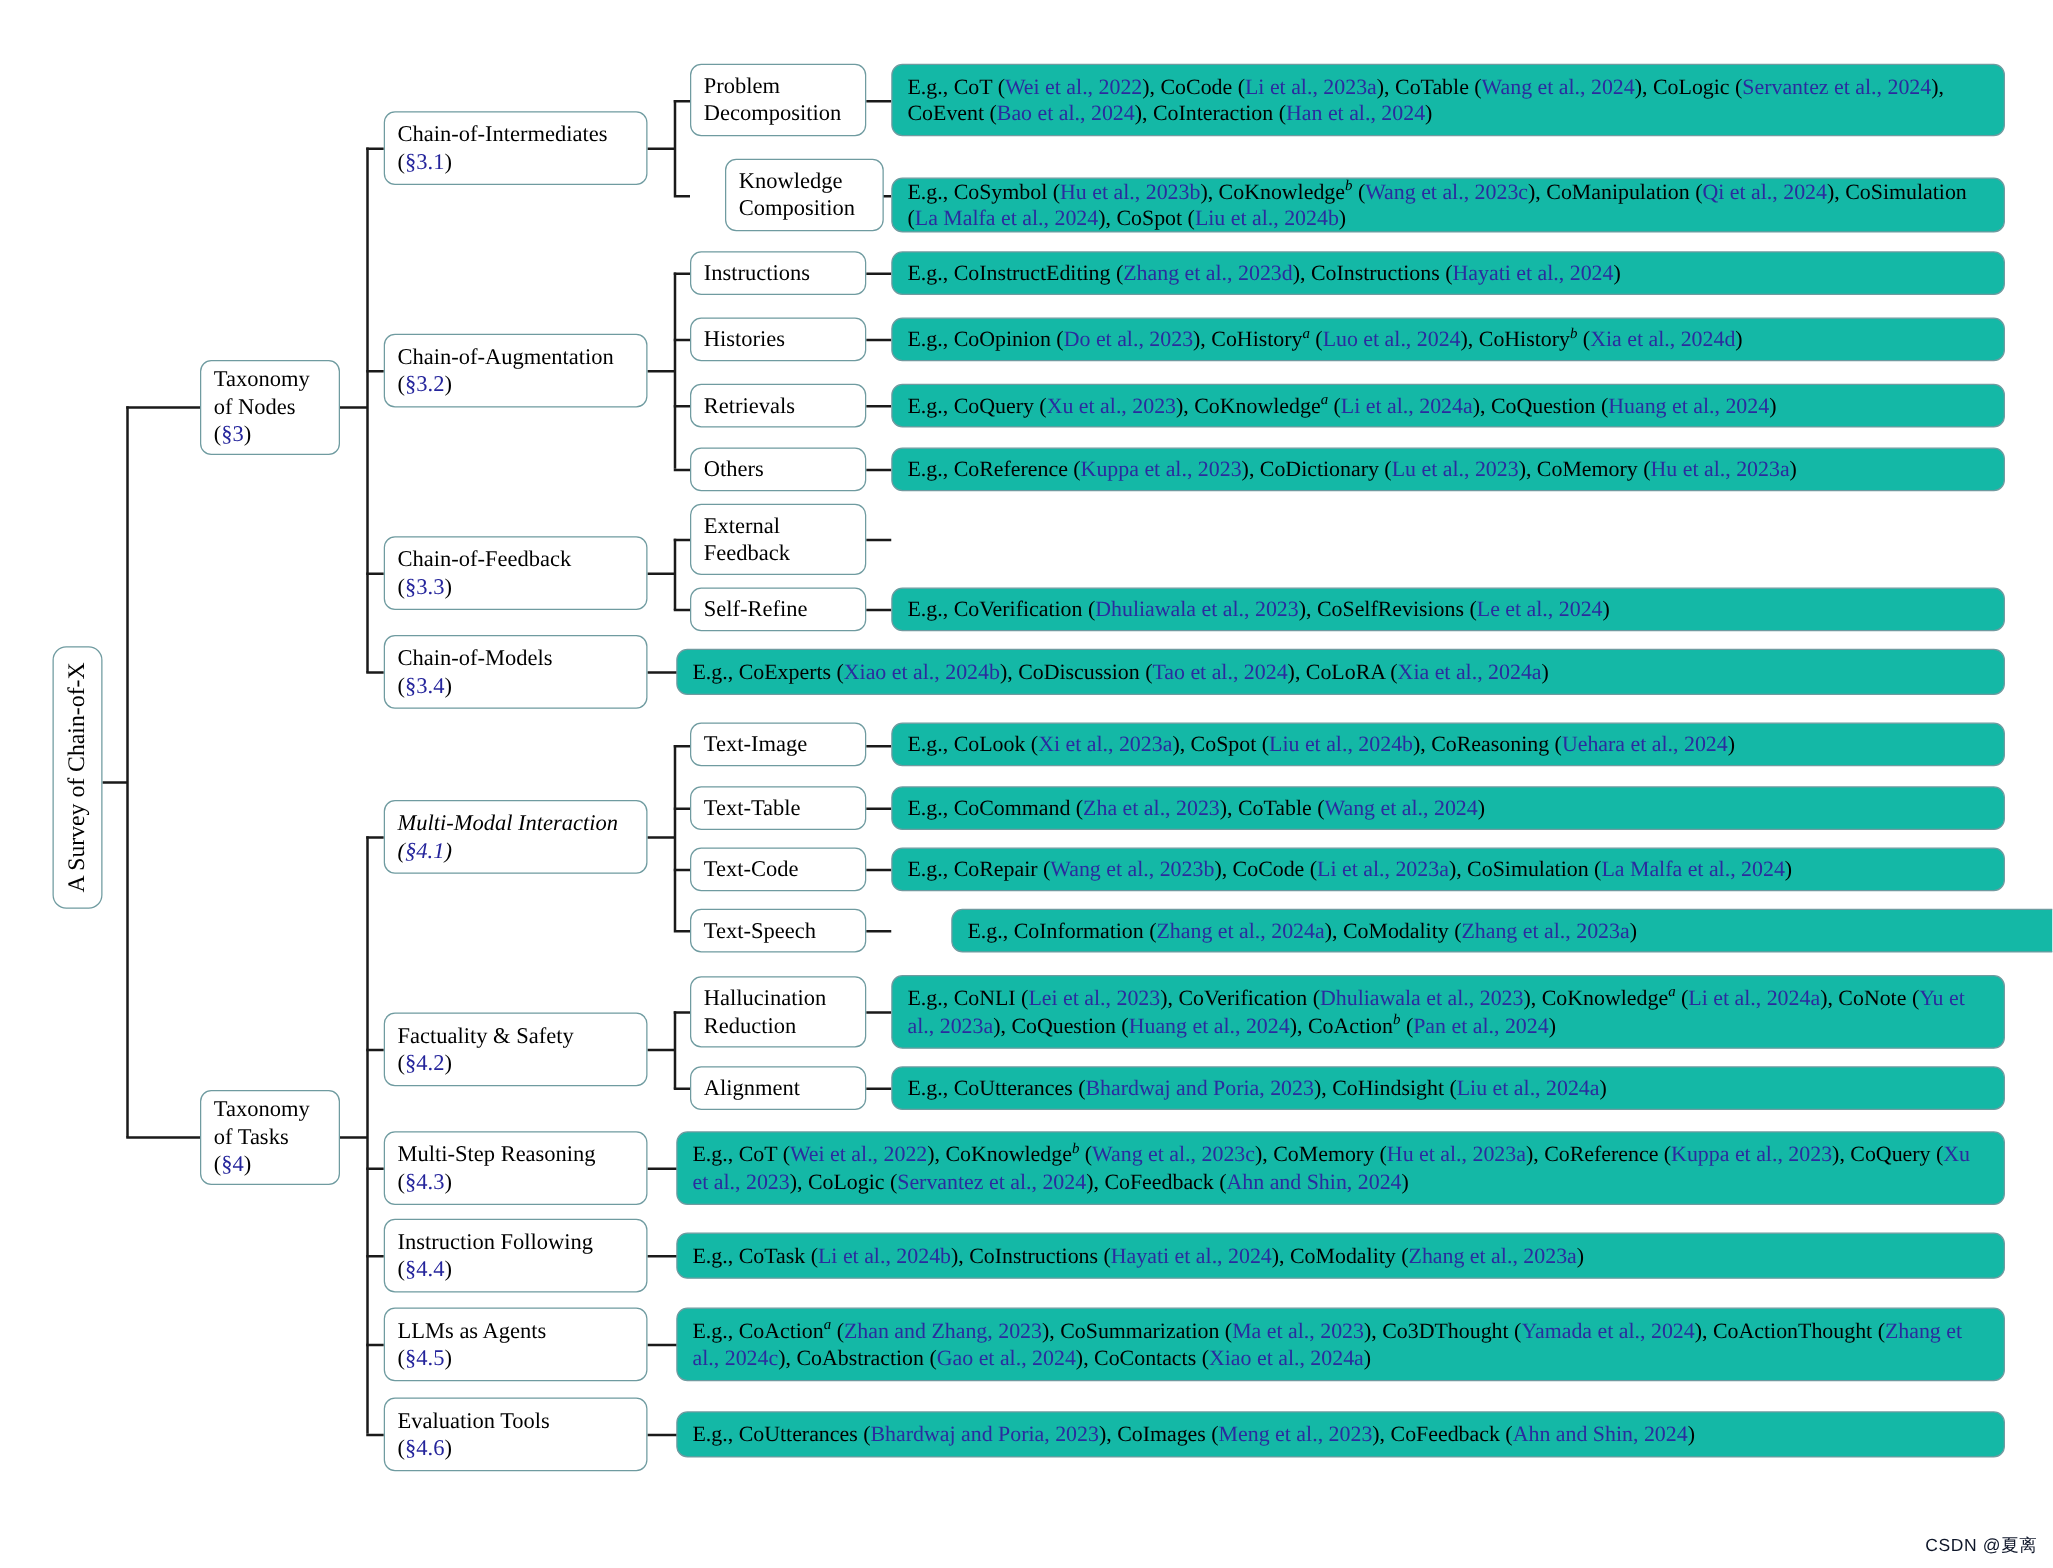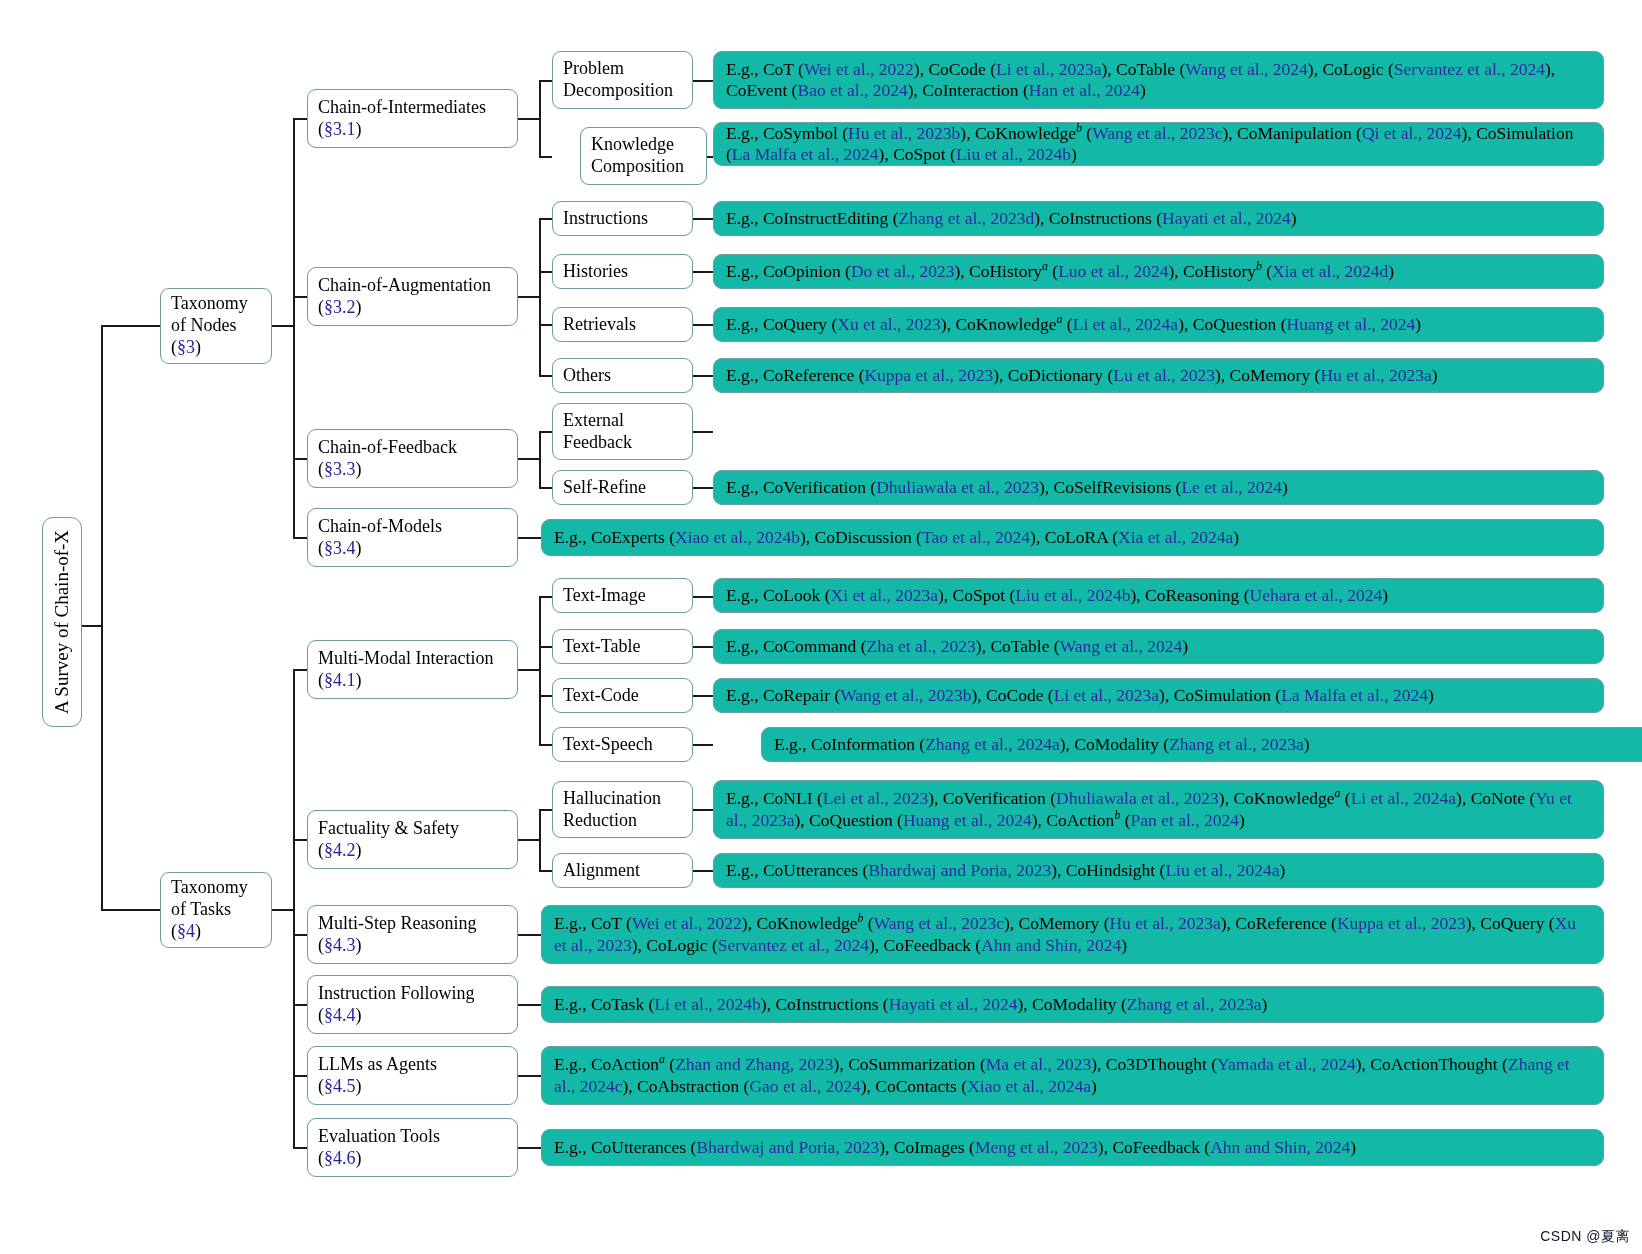--- a/index.html
+++ b/index.html
@@ -128,21 +128,21 @@
   </div>
 
   <div class="node lvl2" style="left:307px;top:429px;width:211px;height:59px;">
     <span class="txt">Chain-of-Feedback<br>(<span class="sec">§3.3</span>)</span>
   </div>
 
   <div class="node lvl2" style="left:307px;top:508px;width:211px;height:59px;">
     <span class="txt">Chain-of-Models<br>(<span class="sec">§3.4</span>)</span>
   </div>
 
-  <div class="node lvl2" style="left:307px;top:640px;width:211px;height:59px;">
+  <div class="node lvl2" style="left:307px;top:640px;width:211px;height:59px;font-style:italic;">
     <span class="txt">Multi-Modal Interaction<br>(<span class="sec">§4.1</span>)</span>
   </div>
 
   <div class="node lvl2" style="left:307px;top:810px;width:211px;height:59px;">
     <span class="txt">Factuality &amp; Safety<br>(<span class="sec">§4.2</span>)</span>
   </div>
 
   <div class="node lvl2" style="left:307px;top:905px;width:211px;height:59px;">
     <span class="txt">Multi-Step Reasoning<br>(<span class="sec">§4.3</span>)</span>
   </div>
@@ -212,21 +212,21 @@
   </div>
 
   <div class="node lvl3" style="left:552px;top:853px;width:141px;height:35px;">
     <span class="txt">Alignment</span>
   </div>
 
   <div class="node leaf" style="left:713px;top:51px;width:891px;height:58px;">
     <span class="txt">E.g., CoT (<span class="cite">Wei et al., 2022</span>), CoCode (<span class="cite">Li et al., 2023a</span>), CoTable (<span class="cite">Wang et al., 2024</span>), CoLogic (<span class="cite">Servantez et al., 2024</span>), CoEvent (<span class="cite">Bao et al., 2024</span>), CoInteraction (<span class="cite">Han et al., 2024</span>)</span>
   </div>
 
-  <div class="node leaf" style="left:713px;top:122px;width:891px;height:44px;">
+  <div class="node leaf" style="left:713px;top:142px;width:891px;height:44px;">
     <span class="txt">E.g., CoSymbol (<span class="cite">Hu et al., 2023b</span>), CoKnowledge<sup>b</sup> (<span class="cite">Wang et al., 2023c</span>), CoManipulation (<span class="cite">Qi et al., 2024</span>), CoSimulation (<span class="cite">La Malfa et al., 2024</span>), CoSpot (<span class="cite">Liu et al., 2024b</span>)</span>
   </div>
 
   <div class="node leaf" style="left:713px;top:201px;width:891px;height:35px;">
     <span class="txt">E.g., CoInstructEditing (<span class="cite">Zhang et al., 2023d</span>), CoInstructions (<span class="cite">Hayati et al., 2024</span>)</span>
   </div>
 
   <div class="node leaf" style="left:713px;top:254px;width:891px;height:35px;">
     <span class="txt">E.g., CoOpinion (<span class="cite">Do et al., 2023</span>), CoHistory<sup>a</sup> (<span class="cite">Luo et al., 2024</span>), CoHistory<sup>b</sup> (<span class="cite">Xia et al., 2024d</span>)</span>
   </div>

